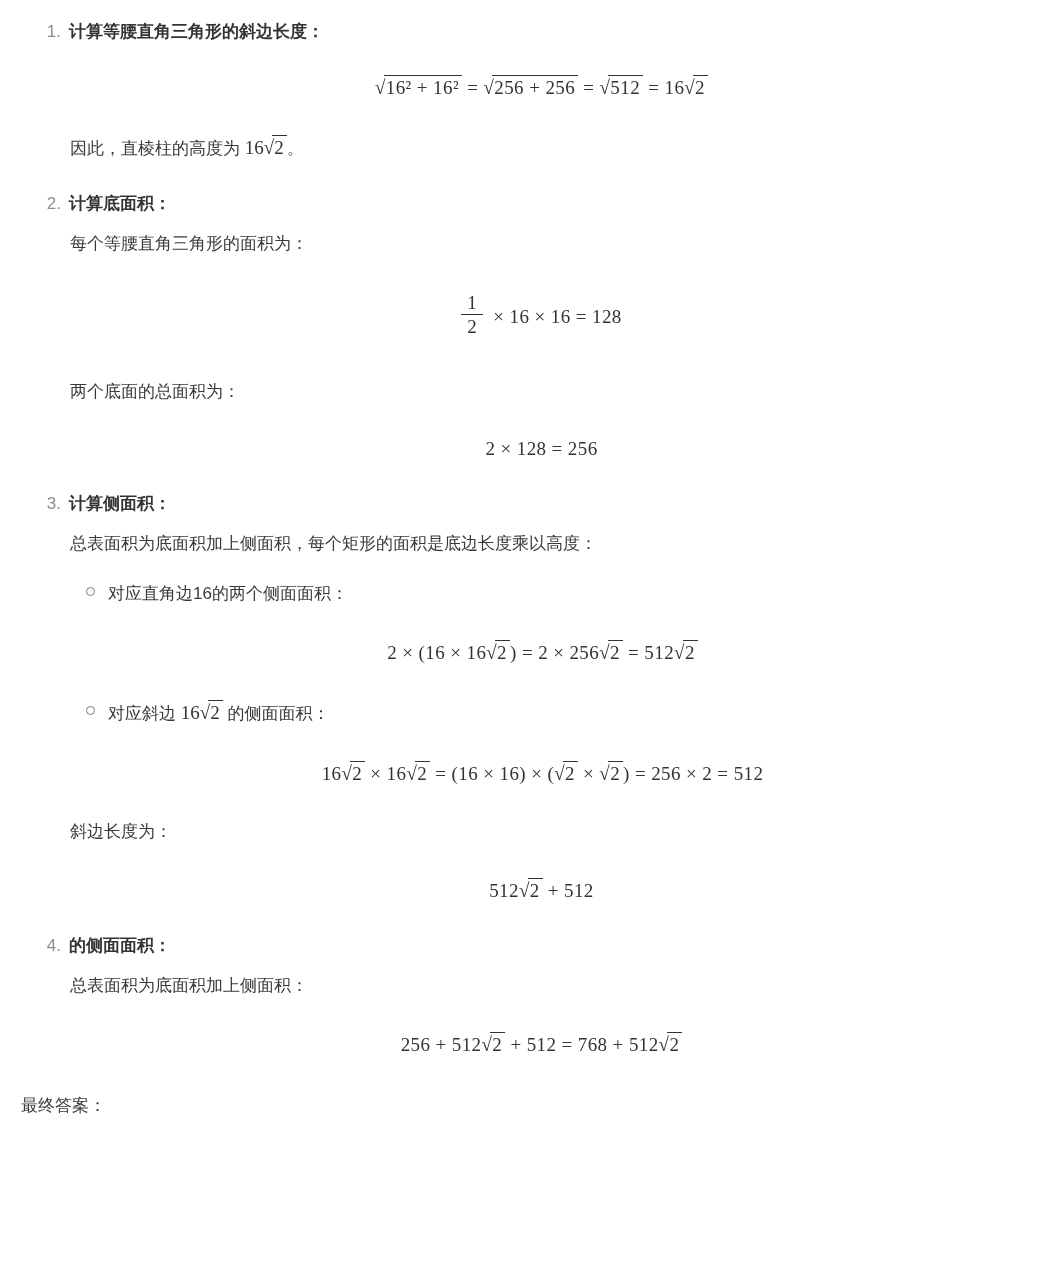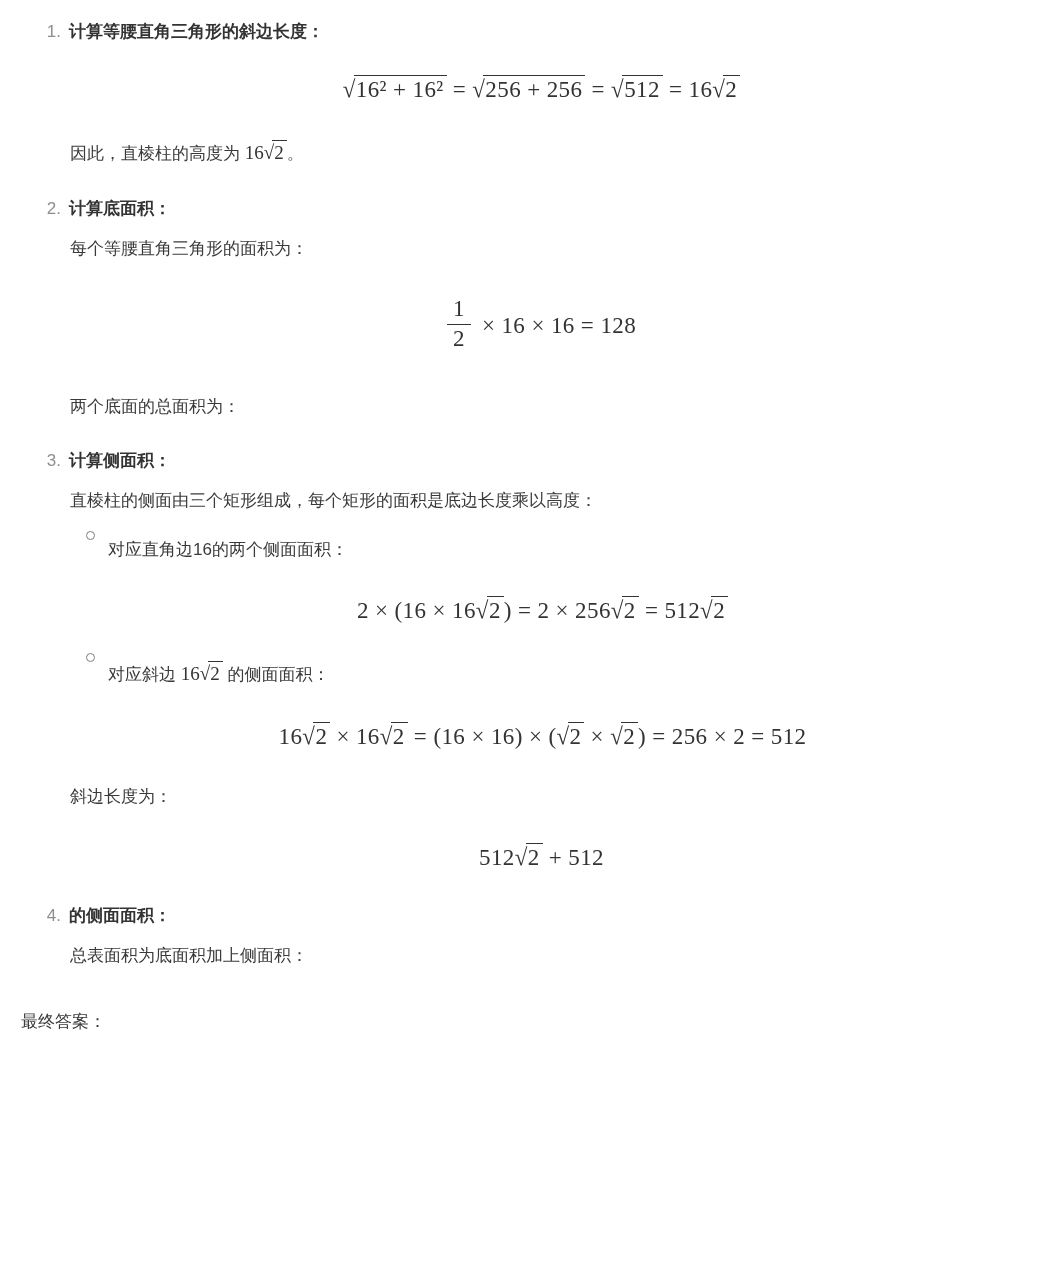--- a/index.html
+++ b/index.html
@@ -19,21 +19,21 @@
   .step-head{display:flex;gap:8px;line-height:1.6;margin-bottom:6px;}
   .step-num{color:#8e8e8e;min-width:16px;text-align:right;flex:0 0 auto;}
   .step-title{font-weight:bold;color:#333;}
   .step-body{padding-left:25px;}
   .para{line-height:1.95;margin:10px 0 14px 0;}
 
   
   .math{
     text-align:center;
     font-family:"Liberation Serif",serif;
-    font-size:23px;
+    font-size:19px;
     color:#333;
     margin:30px 0;
     letter-spacing:.4px;
   }
   
   .seg-t,.sqrt{font-family:"Liberation Serif",serif;color:#333;}
   .para .seg-t,.para .sqrt,.sublabel .seg-t,.sublabel .sqrt{font-size:19px;}
 
   
   .sqrt{white-space:nowrap;display:inline-block;}
@@ -52,21 +52,21 @@
     vertical-align:middle;
     text-align:center;
     line-height:1.25;
     margin:0 5px 6px 0;
   }
   .frac-num,.frac-den{display:block;padding:0 6px;}
   .frac-den{border-top:1.6px solid currentColor;}
 
   
   .sublist{margin:16px 0 16px 2px;}
-  .subitem{display:flex;align-items:flex-start;gap:13px;line-height:1.95;margin:14px 0 6px 14px;}
+  .subitem{display:flex;align-items:center;gap:13px;line-height:1.95;margin:14px 0 6px 14px;}
   .dot{
     flex:0 0 auto;
     width:7px;height:7px;
     border:1.6px solid #7d7d7d;
     border-radius:50%;
     position:relative;top:-2px;
   }
 
   
   .final-label{margin:34px 0 8px -12px;line-height:1.9;}
@@ -90,29 +90,30 @@
       </li>
       <li class="step">
         <div class="step-head">
           <span class="step-num">2.</span>
           <span class="step-title">计算底面积：</span>
         </div>
         <div class="step-body">
           <p class="para"><span class="seg-c">每个等腰直角三角形的面积为：</span></p>
           <div class="math"><span class="frac"><span class="frac-num">1</span><span class="frac-den">2</span></span><span class="seg-t"> × 16 × 16 = 128</span></div>
           <p class="para"><span class="seg-c">两个底面的总面积为：</span></p>
+          <div class="math"><span class="seg-t">2 × 128 = 256</span></div>
         </div>
       </li>
       <li class="step">
         <div class="step-head">
           <span class="step-num">3.</span>
           <span class="step-title">计算侧面积：</span>
         </div>
         <div class="step-body">
-          <p class="para"><span class="seg-c">直棱柱的侧面由三个矩形组成，每个矩形的面积是底边长度乘以高度：</span></p>
+          <p class="para"><span class="seg-c">总表面积为底面积加上侧面积，每个矩形的面积是底边长度乘以高度：</span></p>
           <div class="sublist">
             <div class="subitem">
               <span class="dot"></span>
               <span class="sublabel"><span class="seg-c">对应直角边16的两个侧面面积：</span></span>
             </div>
             <div class="math"><span class="seg-t">2 × (16 × 16</span><span class="sqrt"><span class="sqrt-sign">√</span><span class="sqrt-body">2</span></span><span class="seg-t">) = 2 × 256</span><span class="sqrt"><span class="sqrt-sign">√</span><span class="sqrt-body">2</span></span><span class="seg-t"> = 512</span><span class="sqrt"><span class="sqrt-sign">√</span><span class="sqrt-body">2</span></span></div>
             <div class="subitem">
               <span class="dot"></span>
               <span class="sublabel"><span class="seg-c">对应斜边 </span><span class="seg-t">16</span><span class="sqrt"><span class="sqrt-sign">√</span><span class="sqrt-body">2</span></span><span class="seg-c"> 的侧面面积：</span></span>
             </div>
@@ -122,19 +123,20 @@
           <div class="math"><span class="seg-t">512</span><span class="sqrt"><span class="sqrt-sign">√</span><span class="sqrt-body">2</span></span><span class="seg-t"> + 512</span></div>
         </div>
       </li>
       <li class="step">
         <div class="step-head">
           <span class="step-num">4.</span>
           <span class="step-title">的侧面面积：</span>
         </div>
         <div class="step-body">
           <p class="para"><span class="seg-c">总表面积为底面积加上侧面积：</span></p>
+          <div class="math"><span class="seg-t">256 + 512</span><span class="sqrt"><span class="sqrt-sign">√</span><span class="sqrt-body">2</span></span><span class="seg-t"> + 512 = 768 + 512</span><span class="sqrt"><span class="sqrt-sign">√</span><span class="sqrt-body">2</span></span></div>
         </div>
       </li>
     </ol>
 
   <p class="final-label">最终答案：</p>
 
 </div>
 
 </body></html>

